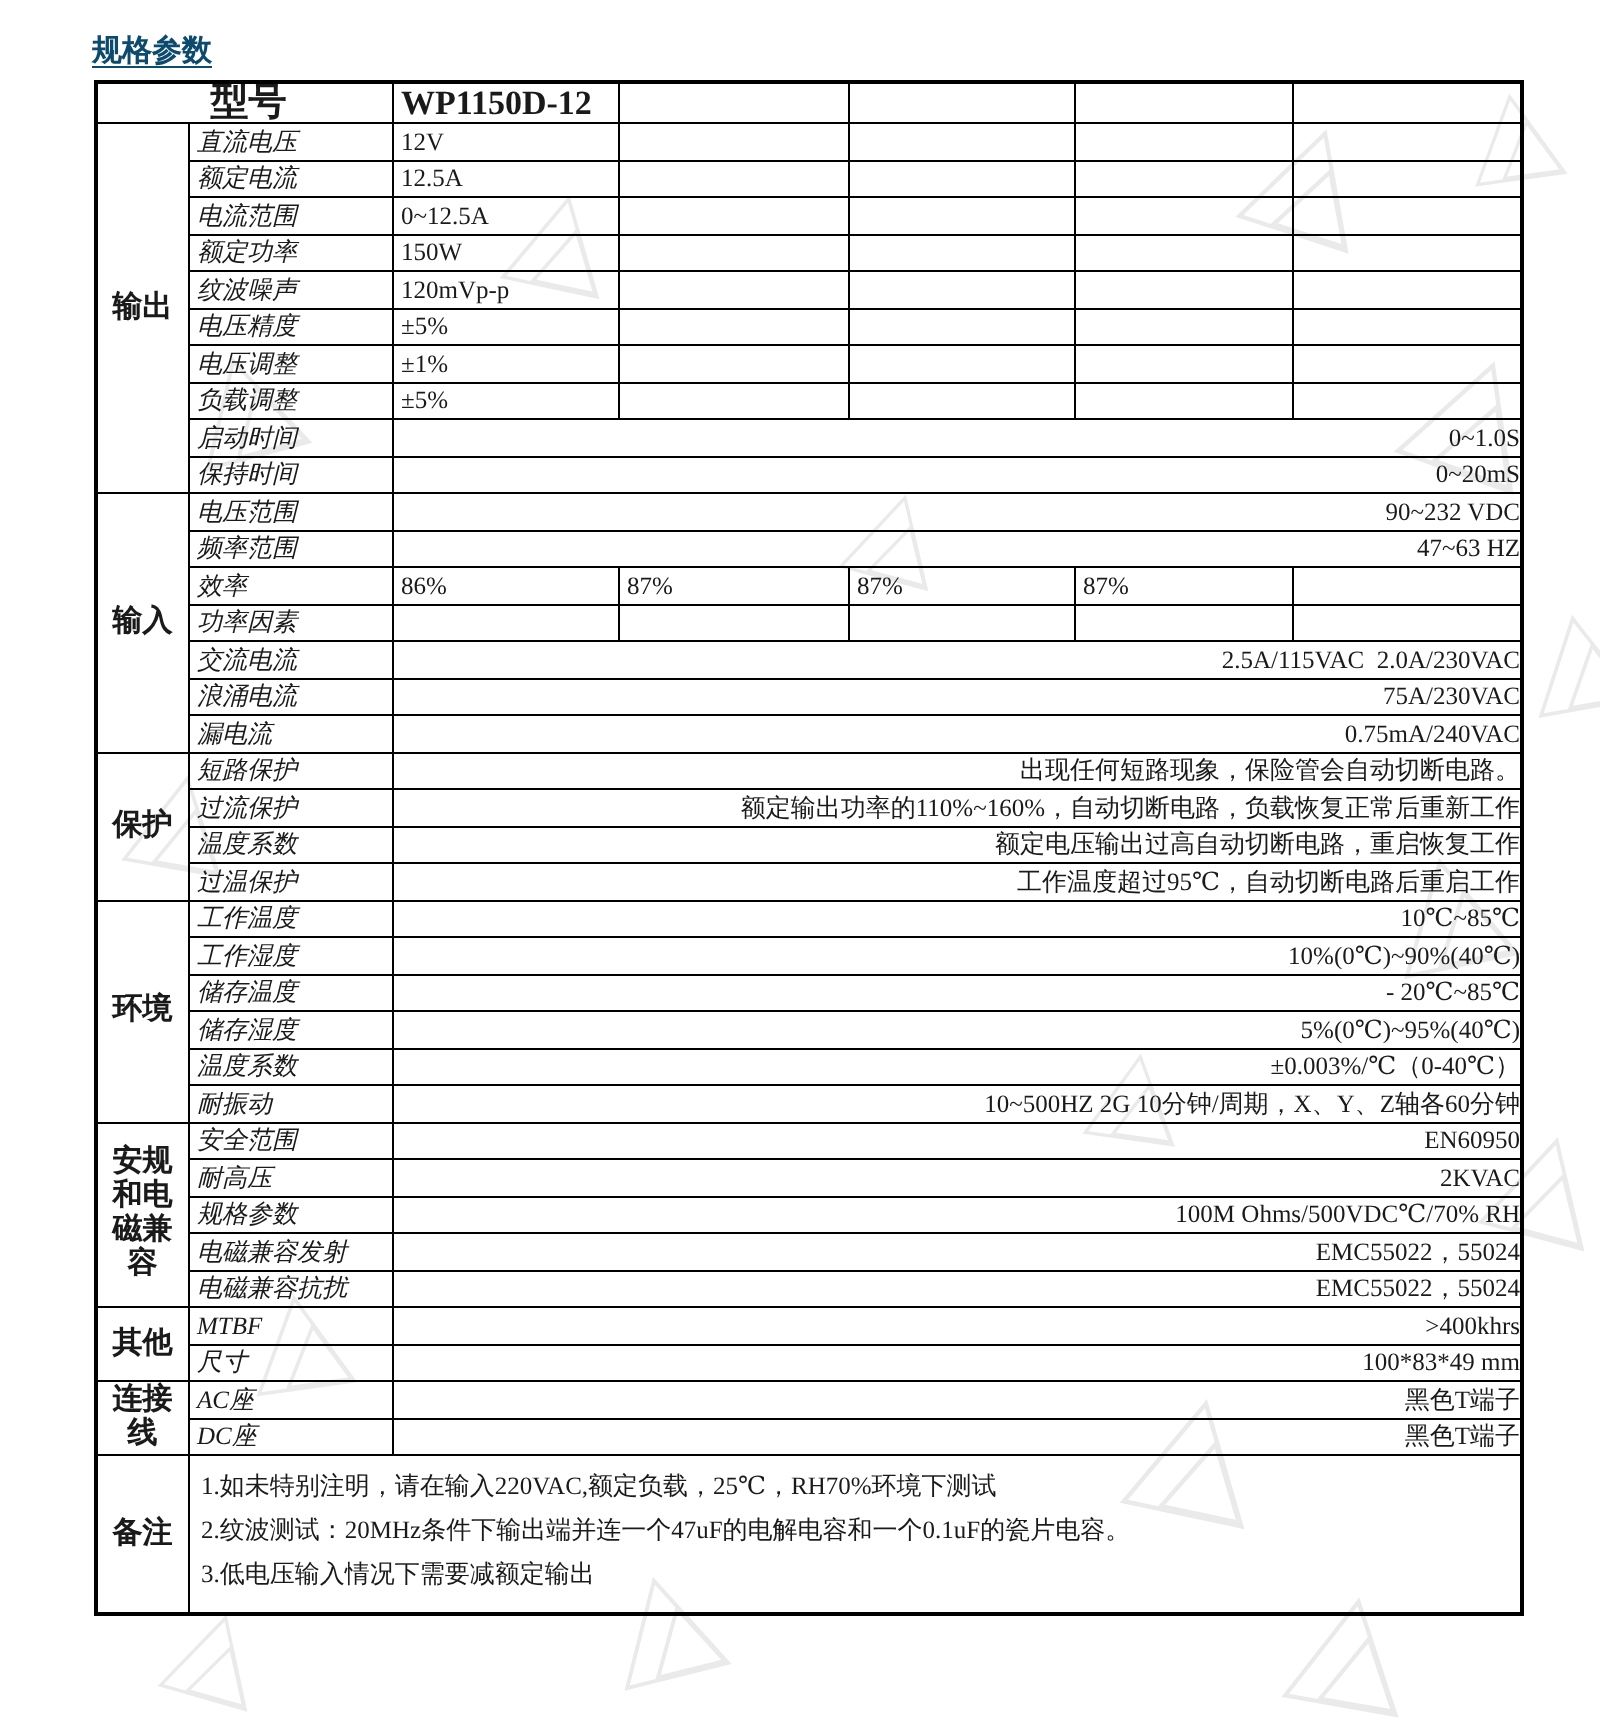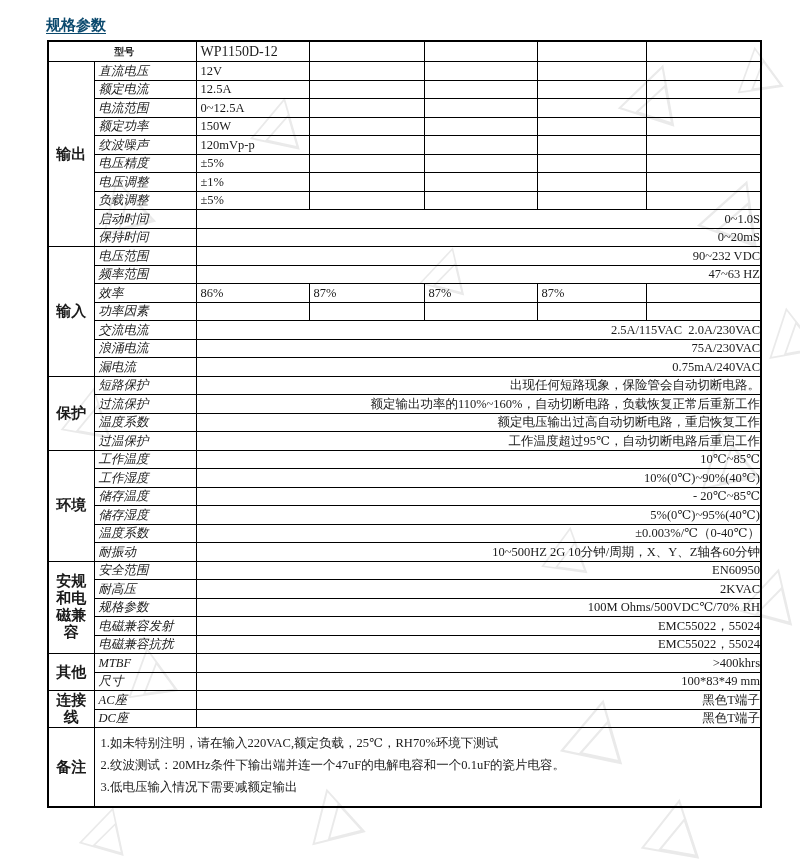--- a/index.html
+++ b/index.html
@@ -24,25 +24,25 @@
   td{
     border:1px solid #000;height:17.5px;line-height:16px;
     font-size:12.5px;padding:0 0 0 4px;overflow:hidden;
     vertical-align:middle;background:transparent;
   }
   tr.sec-start td{border-top:1.6px solid #000;}
   td.sec-label{
     text-align:center;font-weight:bold;font-size:15px;line-height:17px;
     padding:0 5px;word-break:break-all;border-right:1.6px solid #000;margin-left:16px;
   }
-  td.model-label{text-align:center;font-weight:bold;font-size:10px;}
+  td.model-label{text-align:center;font-weight:bold;font-size:19px;}
   td.param{padding-left:4px;font-style:italic;}
   td.val{padding-left:4px;white-space:pre;}
   td.center{text-align:right;padding:0;}
-  td.bold{font-weight:normal;font-size:14px;}
+  td.bold{font-weight:bold;font-size:17px;}
   tr.model-row td{border-bottom:1.6px solid #000;height:19px;}
   td.remarks-cell{padding:4px 4px 8px 6px;vertical-align:middle;}
   .remark-line{font-size:12.5px;line-height:22px;white-space:pre;}
 </style>
 </head>
 <body>
 
 <div class="watermark-layer" id="wm-layer">
     <div class="wm" style="left: 620px; top: 55px; transform: rotate(18deg);">
       <svg width="70" height="70" viewBox="0 0 100 100">

